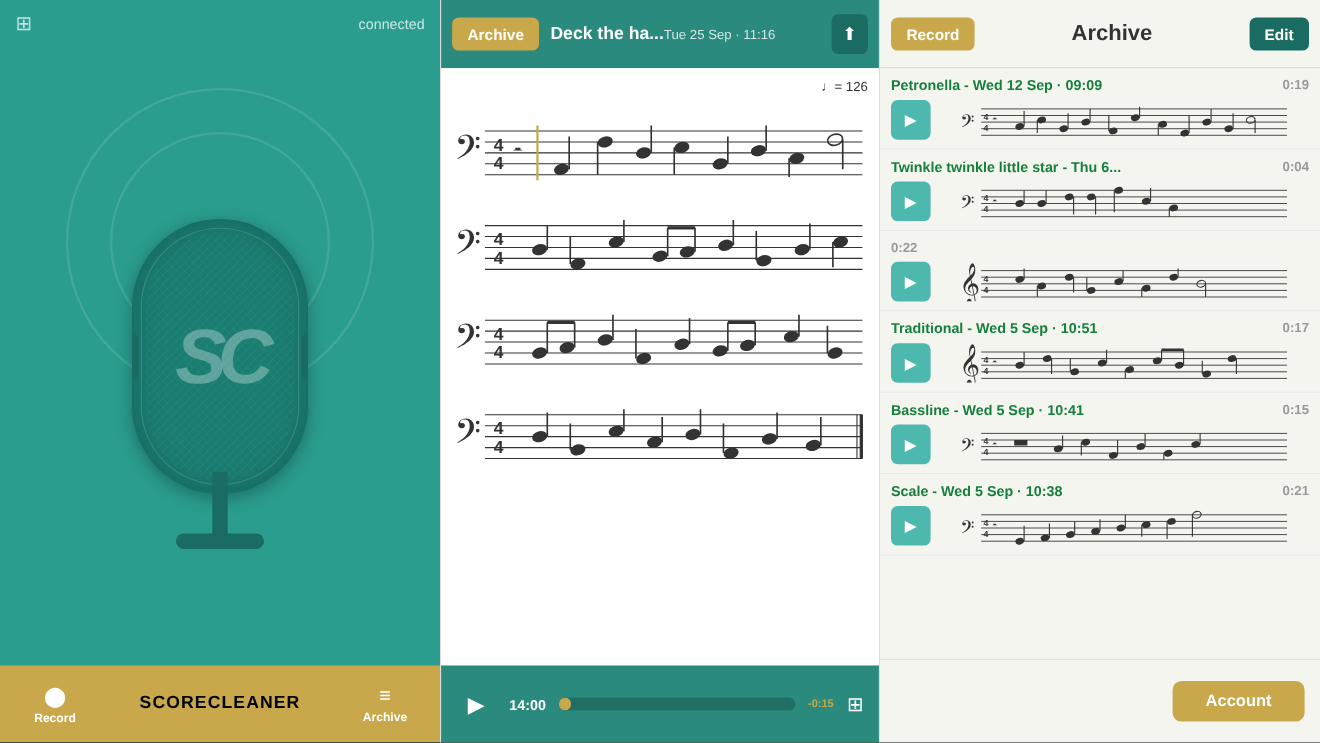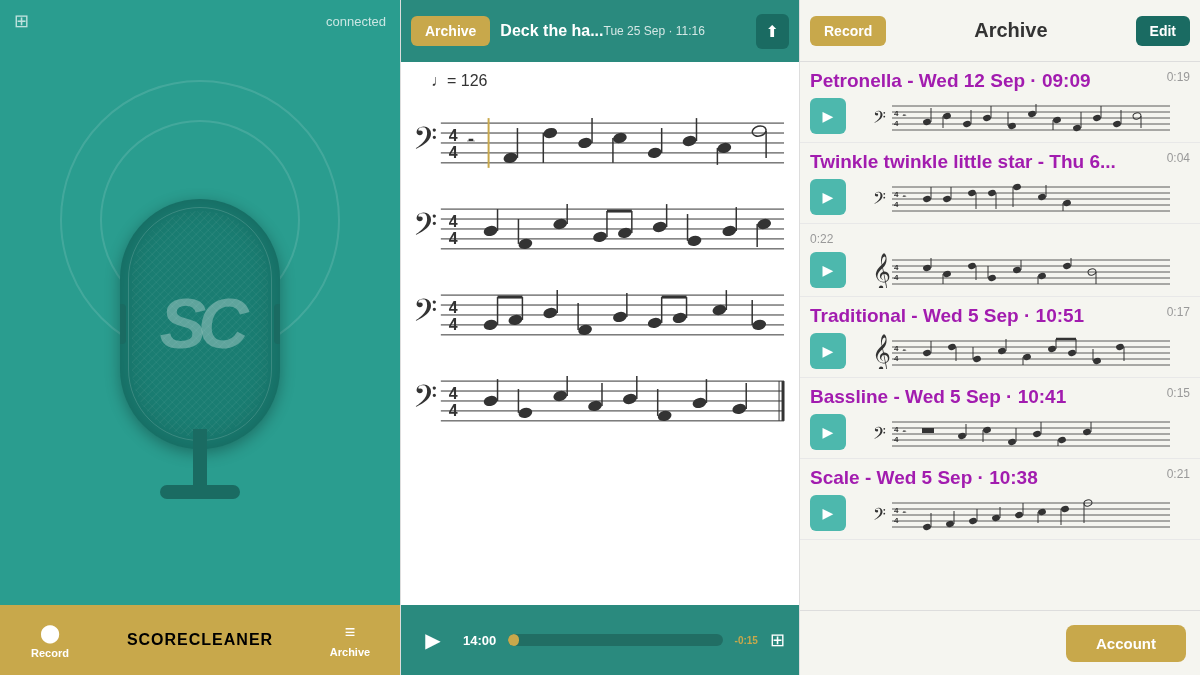--- a/index.html
+++ b/index.html
@@ -233,24 +233,25 @@
     .sheet-content {
       flex: 1;
       overflow: hidden;
       padding: 10px;
       display: flex;
       flex-direction: column;
       gap: 6px;
       background: #fff;
     }
     .tempo-line {
-      font-size: 16px;
+      font-size: 12px;
       color: #333;
       padding-left: 20px;
       margin-bottom: 2px;
+      text-align: right;
     }
     .staff-row {
       height: 80px;
       position: relative;
       display: flex;
       align-items: center;
     }
     .staff-svg {
       width: 100%;
       height: 70px;
@@ -360,27 +361,28 @@
     .archive-item {
       padding: 8px 10px;
       border-bottom: 1px solid #e8e8e8;
     }
     .archive-item-header {
       display: flex;
       justify-content: space-between;
       margin-bottom: 6px;
     }
     .archive-item-name {
-      font-size: 19px;
+      font-size: 13px;
       font-weight: 600;
-      color: #a21caf;
+      color: #15803d;
     }
     .archive-item-duration {
       font-size: 12px;
       color: #999;
+      font-weight: bold;
     }
     .archive-item-row {
       display: flex;
       align-items: center;
       gap: 8px;
     }
     .archive-play-btn {
       width: 36px;
       height: 36px;
       background: #4db8ad;
@@ -398,21 +400,21 @@
       flex: 1;
       height: 36px;
       overflow: hidden;
     }
     .archive-staff-svg {
       width: 100%;
       height: 36px;
     }
 
     .archive-footer {
-      height: 65px;
+      height: 76px;
       background: #f5f5f0;
       border-top: 1px solid #ddd;
       display: flex;
       align-items: center;
       justify-content: flex-end;
       padding: 0 14px;
     }
     .account-btn {
       background: #c8a84b;
       color: #fff;

